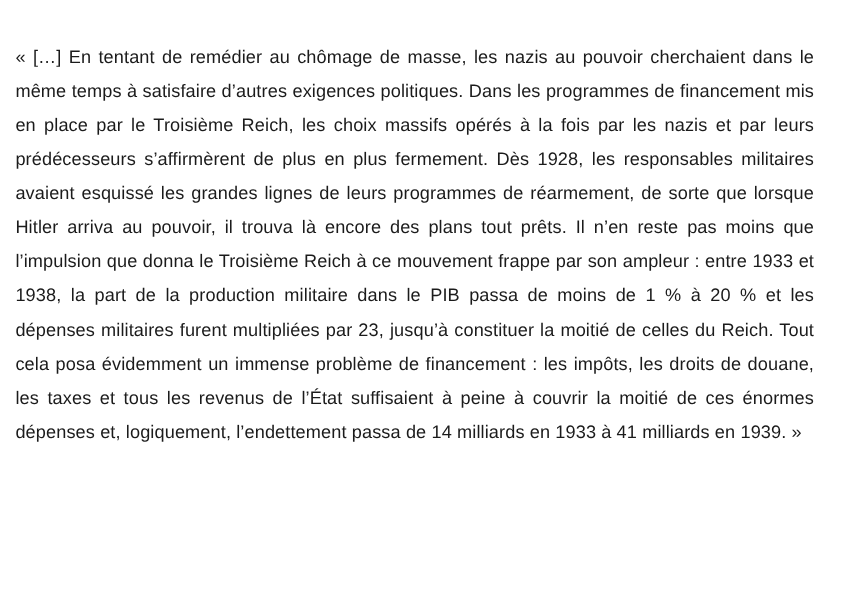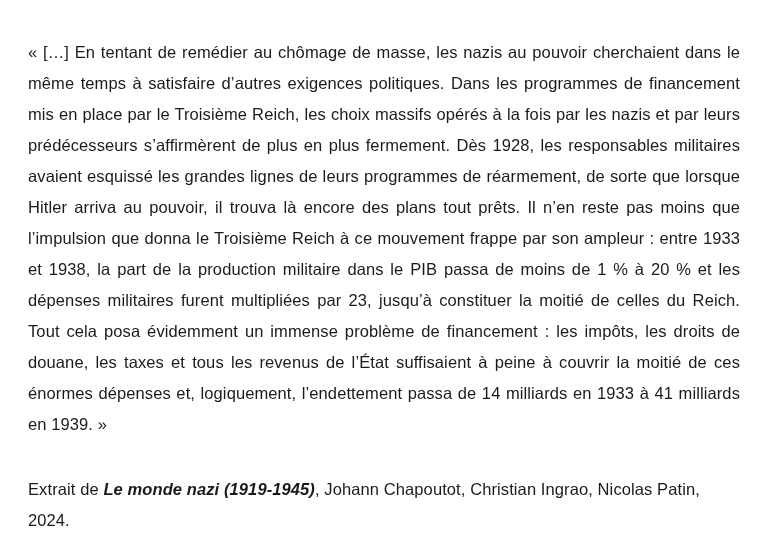--- a/index.html
+++ b/index.html
@@ -11,21 +11,21 @@
     height: 551px;
     background: #ffffff;
     font-family: "Liberation Sans", sans-serif;
     color: #1a1a1a;
     overflow: hidden;
   }
   .page {
     box-sizing: border-box;
     width: 768px;
     height: 472px;
-    padding: 20px 28px 0 28px;
+    padding: 20px 28px 0 14px;
   }
   .quote-block {
     font-size: 16.5px;
     line-height: 31px;
     text-align: justify;
     text-justify: inter-word;
     color: #1b1b1b;
     letter-spacing: 0.1px;
   }
   .source-block {
@@ -44,17 +44,14 @@
     white-space: normal;
   }
 </style>
 </head>
 <body>
 
 <div class="page">
 
   <p class="quote-block">« […] En tentant de remédier au chômage de masse, les nazis au pouvoir cherchaient dans le même temps à satisfaire d’autres exigences politiques. Dans les programmes de financement mis en place par le Troisième Reich, les choix massifs opérés à la fois par les nazis et par leurs prédécesseurs s’affirmèrent de plus en plus fermement. Dès 1928, les responsables militaires avaient esquissé les grandes lignes de leurs programmes de réarmement, de sorte que lorsque Hitler arriva au pouvoir, il trouva là encore des plans tout prêts. Il n’en reste pas moins que l’impulsion que donna le Troisième Reich à ce mouvement frappe par son ampleur : entre 1933 et 1938, la part de la production militaire dans le PIB passa de moins de 1 % à 20 % et les dépenses militaires furent multipliées par 23, jusqu’à constituer la moitié de celles du Reich. Tout cela posa évidemment un immense problème de financement : les impôts, les droits de douane, les taxes et tous les revenus de l’État suffisaient à peine à couvrir la moitié de ces énormes dépenses et, logiquement, l’endettement passa de 14 milliards en 1933 à 41 milliards en 1939. »</p>
 
-  <p class="source-block">
-    <span>Extrait de </span><span class="source-title">Le monde nazi (1919-1945)</span><span class="nowrap-tail">, Johann Chapoutot, Christian Ingrao, Nicolas Patin, 2024.</span>
-  </p>
 
 </div>
 
 </body></html>

